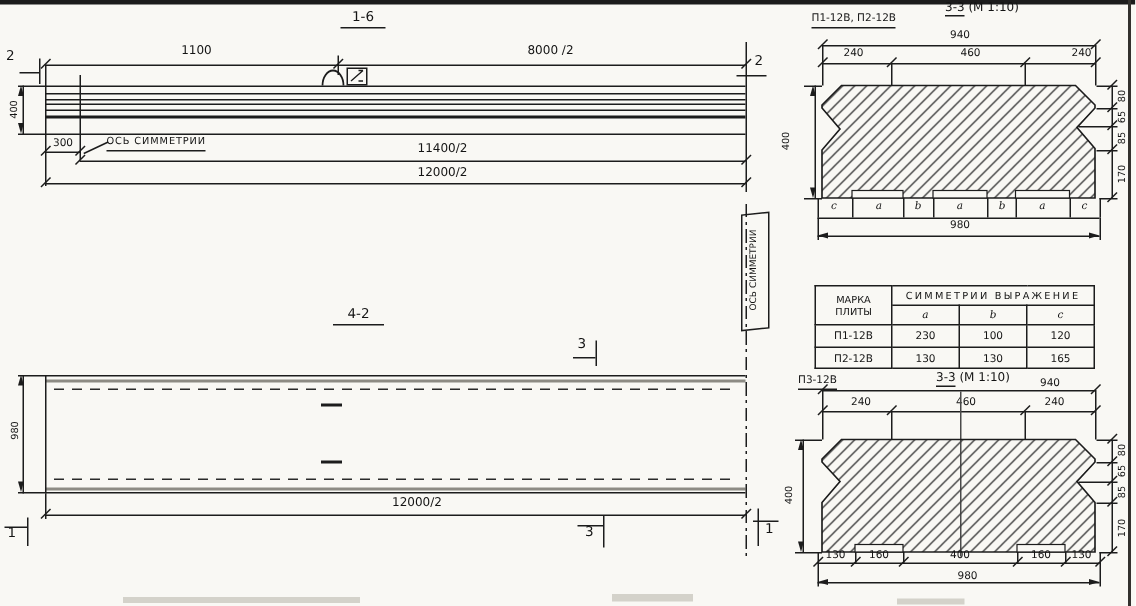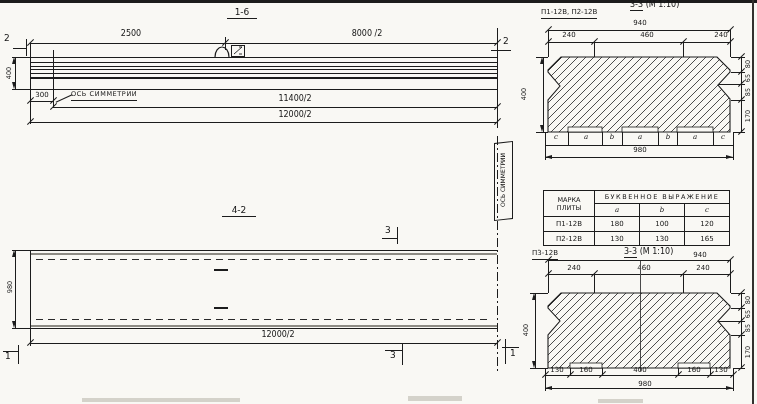--- a/index.html
+++ b/index.html
@@ -48,21 +48,21 @@
 
     <div class="ln" style="left:30px;top:43px;width:1px;height:81px"></div>
     <div class="ln" style="left:497px;top:28px;width:1px;height:100px"></div>
     <div class="ln" style="left:53px;top:50px;width:1px;height:57px"></div>
     <div class="ln" style="left:225px;top:37px;width:1px;height:13px"></div>
 
     <div class="ln" style="left:30px;top:43px;width:467px;height:1px"></div>
     <div class="tick" style="left:26px;top:42px"></div>
     <div class="tick" style="left:221px;top:42px"></div>
     <div class="tick" style="left:493px;top:42px"></div>
-    <div class="t tc" style="left:111px;top:29px;width:40px">2500</div>
+    <div class="t tc" style="left:111px;top:29px;width:40px">1100</div>
     <div class="t tc" style="left:347px;top:29px;width:40px">8000 /2</div>
 
     <svg style="position:absolute;left:211px;top:41px" width="36" height="18">
       <path d="M4,16 A7,10 0 0 1 18,16" fill="none" stroke="#1c1c1c" stroke-width="1.2"></path>
       <rect x="20.5" y="4.5" width="13" height="11" fill="none" stroke="#1c1c1c" stroke-width="1"></rect>
       <path d="M23,13 L31,6 M28,6 l3,0 M28,13 l3,0" fill="none" stroke="#1c1c1c" stroke-width="0.9"></path>
     </svg>
 
     <div class="ln" style="left:12px;top:57px;width:18px;height:1px"></div>
     <div class="ln" style="left:12px;top:89px;width:18px;height:1px"></div>
@@ -222,30 +222,30 @@
     <div class="vt" style="left:735px;top:111px;width:26px">170</div>
   </div>
 
   <table class="tbl" style="left:543px;top:190px;width:187px">
     <tbody>
         <tr style="height:13px">
       <td rowspan="2" style="width:50px;font-size:6.5px;line-height:8px">
         <div>МАРКА</div>
         <div>ПЛИТЫ</div>
       </td>
-      <td colspan="3" style="font-size:6.5px;letter-spacing:1.5px">БУКВЕННОЕ ВЫРАЖЕНИЕ</td>
+      <td colspan="3" style="font-size:6.5px;letter-spacing:1.5px">СИММЕТРИИ ВЫРАЖЕНИЕ</td>
     </tr>
     <tr style="height:13px">
       <td class="it" style="width:46px">a</td>
       <td class="it" style="width:45px">b</td>
       <td class="it" style="width:46px">c</td>
     </tr>
     <tr style="height:15px">
       <td>П1-12В</td>
-      <td>180</td>
+      <td>230</td>
       <td>100</td>
       <td>120</td>
     </tr>
     <tr style="height:14px">
       <td>П2-12В</td>
       <td>130</td>
       <td>130</td>
       <td>165</td>
     </tr>
   </tbody>

